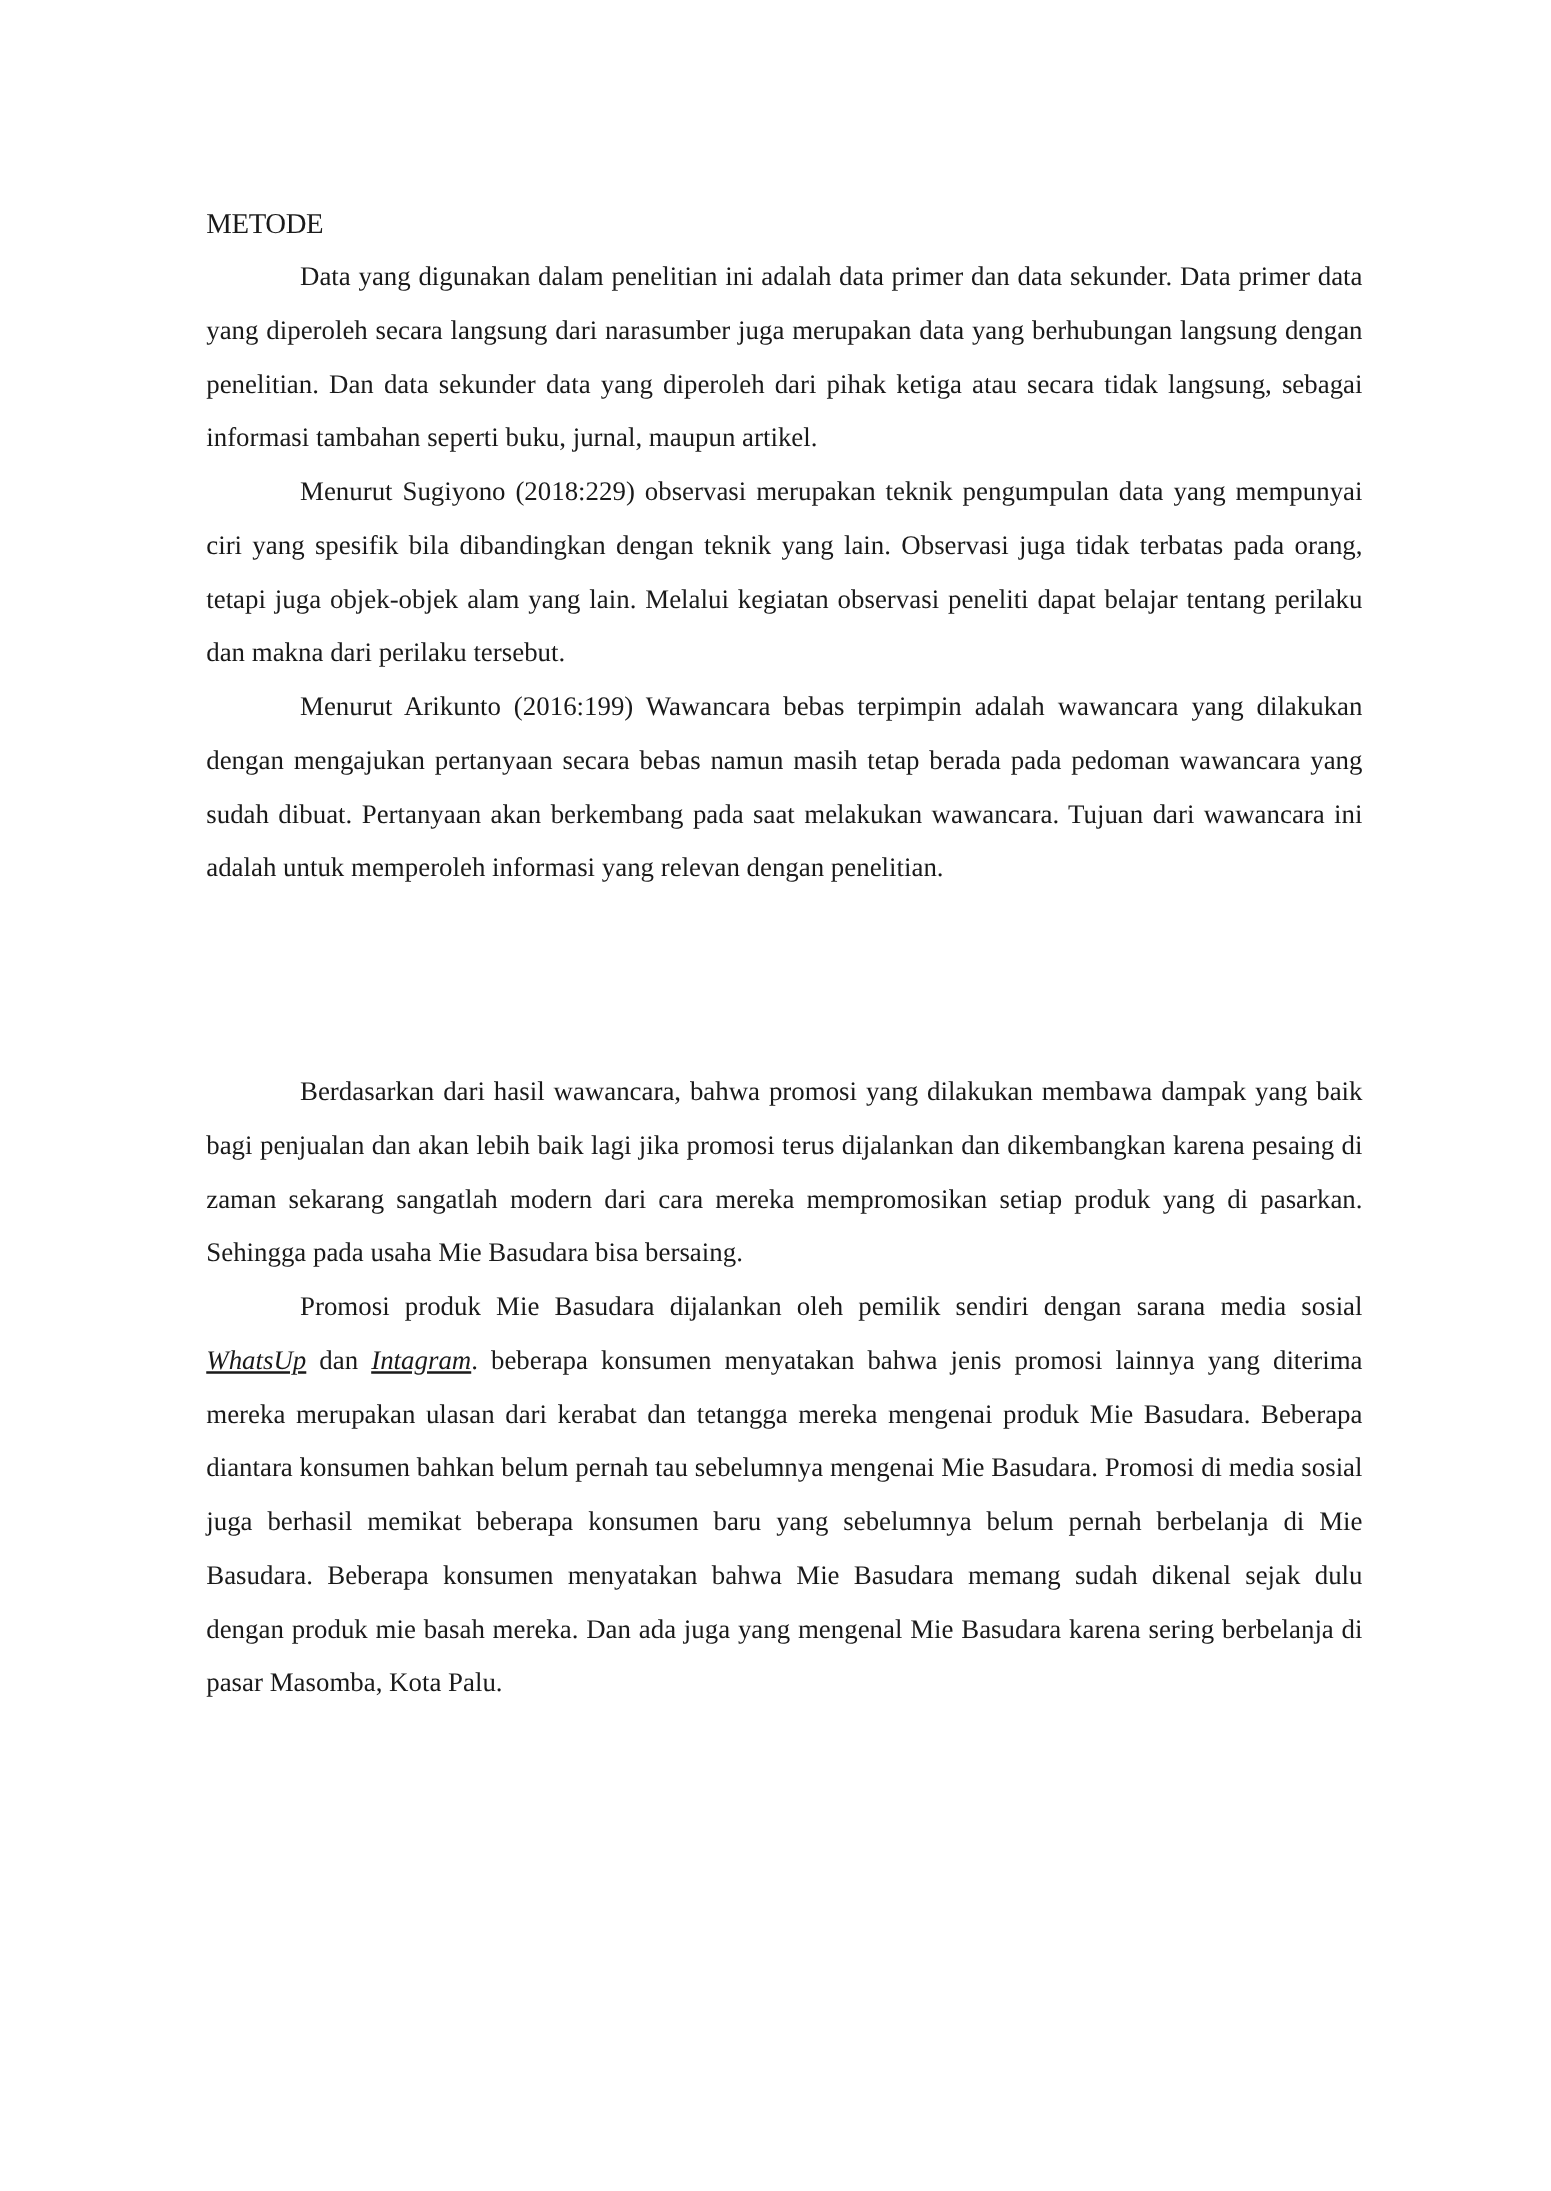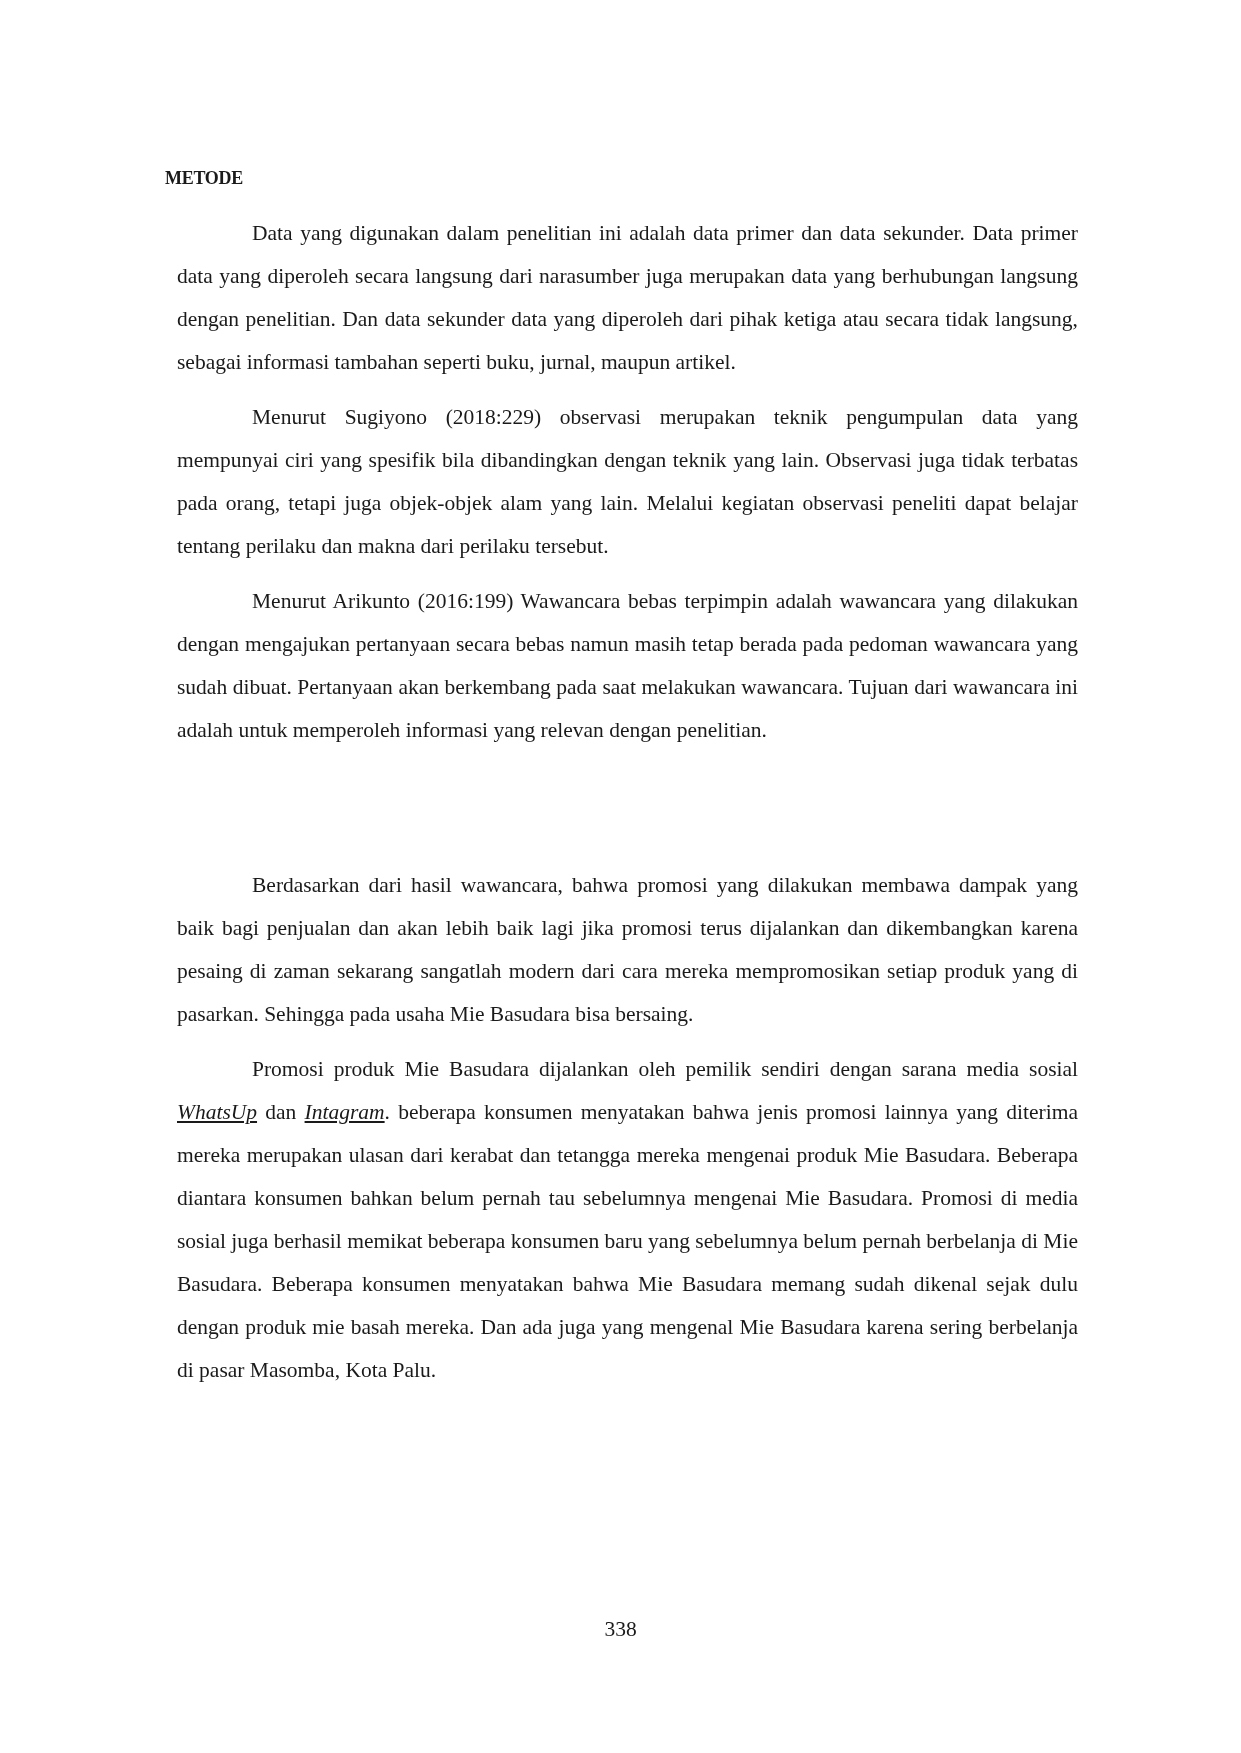--- a/index.html
+++ b/index.html
@@ -22,28 +22,28 @@
       height: 1753px;
     }
     .content {
       position: absolute;
       left: 165px;
       width: 925px;
       font-size: 21.5px;
       line-height: 43px;
     }
     .heading {
-      font-weight: bold;
-      font-size: 18px;
+      font-weight: normal;
+      font-size: 23px;
       line-height: 43px;
       letter-spacing: -0.3px;
       margin: 0;
     }
     .para {
-      margin: 12px;
+      margin: 0;
       text-align: justify;
       text-indent: 75px;
       word-spacing: 0px;
     }
     .para em {
       font-style: italic;
       text-decoration: underline;
     }
     #sec-metode {
       top: 157px;
@@ -71,15 +71,14 @@
     <p class="para">Data yang digunakan dalam penelitian ini adalah data primer dan data sekunder. Data primer data yang diperoleh secara langsung dari narasumber juga merupakan data yang berhubungan langsung dengan penelitian. Dan data sekunder data yang diperoleh dari pihak ketiga atau secara tidak langsung, sebagai informasi tambahan seperti buku, jurnal, maupun artikel.</p>
     <p class="para">Menurut Sugiyono (2018:229) observasi merupakan teknik pengumpulan data yang mempunyai ciri yang spesifik bila dibandingkan dengan teknik yang lain. Observasi juga tidak terbatas pada orang, tetapi juga objek-objek alam yang lain. Melalui kegiatan observasi peneliti dapat belajar tentang perilaku dan makna dari perilaku tersebut.</p>
     <p class="para">Menurut Arikunto (2016:199) Wawancara bebas terpimpin adalah wawancara yang dilakukan dengan mengajukan pertanyaan secara bebas namun masih tetap berada pada pedoman wawancara yang sudah dibuat. Pertanyaan akan berkembang pada saat melakukan wawancara. Tujuan dari wawancara ini adalah untuk memperoleh informasi yang relevan dengan penelitian.</p>
   </section>
 
   <section class="content" id="sec-hasil">
     <p class="para">Berdasarkan dari hasil wawancara, bahwa promosi yang dilakukan membawa dampak yang baik bagi penjualan dan akan lebih baik lagi jika promosi terus dijalankan dan dikembangkan karena pesaing di zaman sekarang sangatlah modern dari cara mereka mempromosikan setiap produk yang di pasarkan. Sehingga pada usaha Mie Basudara bisa bersaing.</p>
     <p class="para"><span>Promosi produk Mie Basudara dijalankan oleh pemilik sendiri dengan sarana media sosial </span><em>WhatsUp</em><span> dan </span><em>Intagram</em><span>. beberapa konsumen menyatakan bahwa jenis promosi lainnya yang diterima mereka merupakan ulasan dari kerabat dan tetangga mereka mengenai produk Mie Basudara. Beberapa diantara konsumen bahkan belum pernah tau sebelumnya mengenai Mie Basudara.  Promosi di media sosial juga berhasil memikat beberapa konsumen baru yang sebelumnya belum pernah berbelanja di  Mie Basudara. Beberapa konsumen menyatakan bahwa Mie Basudara memang sudah dikenal sejak dulu dengan produk mie basah mereka. Dan ada juga yang mengenal Mie Basudara karena sering berbelanja di pasar Masomba, Kota Palu.</span></p>
   </section>
 
-  <div class="page-number">338</div>
 
 </div>
 
 </body></html>

